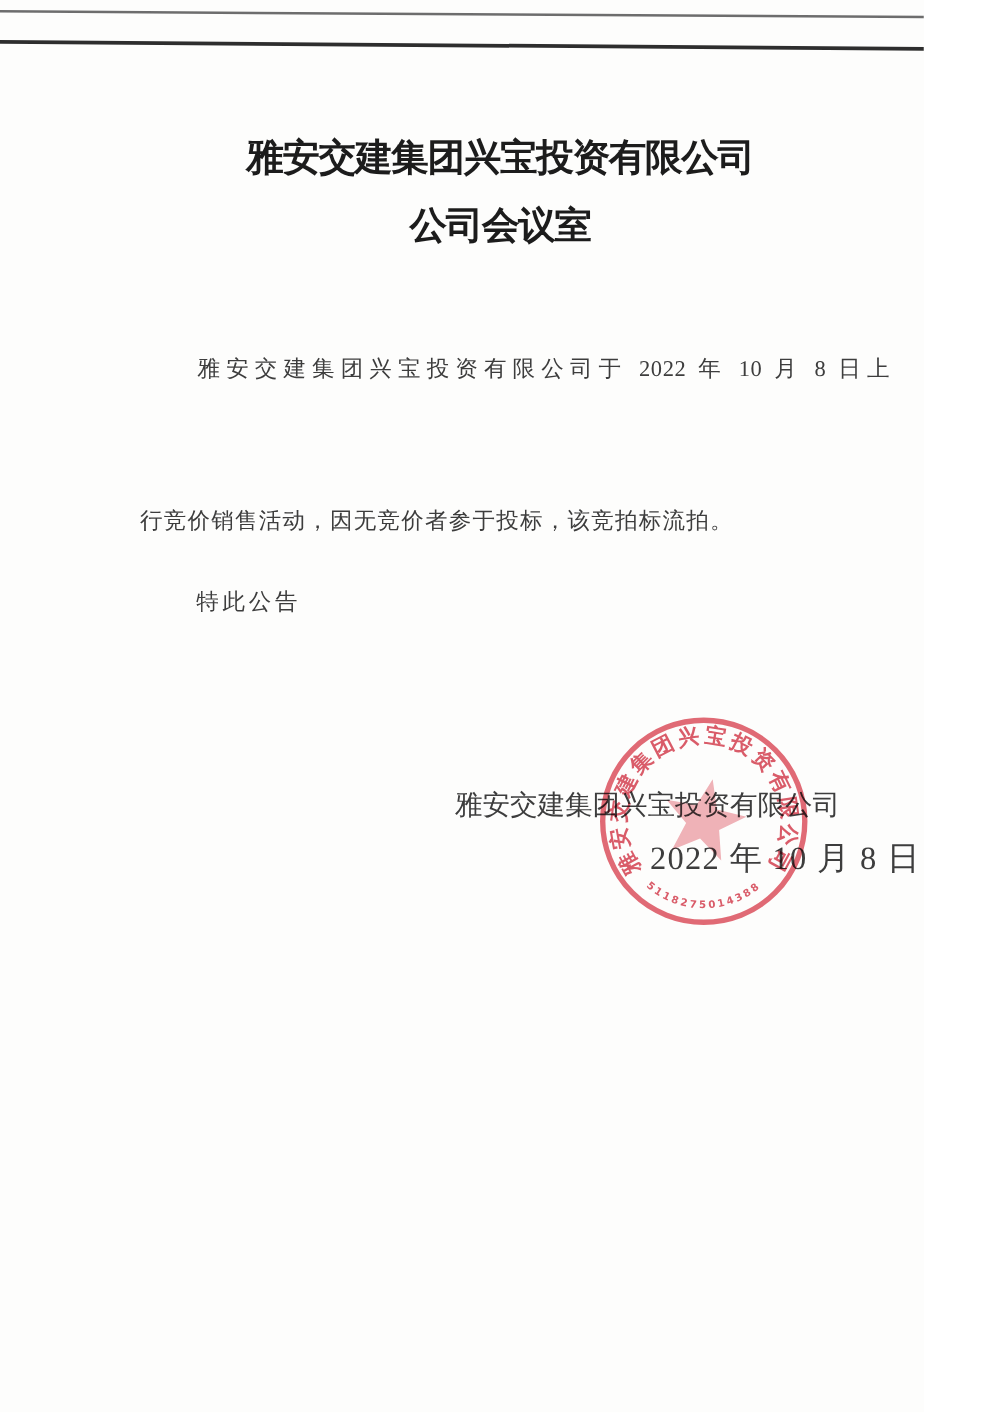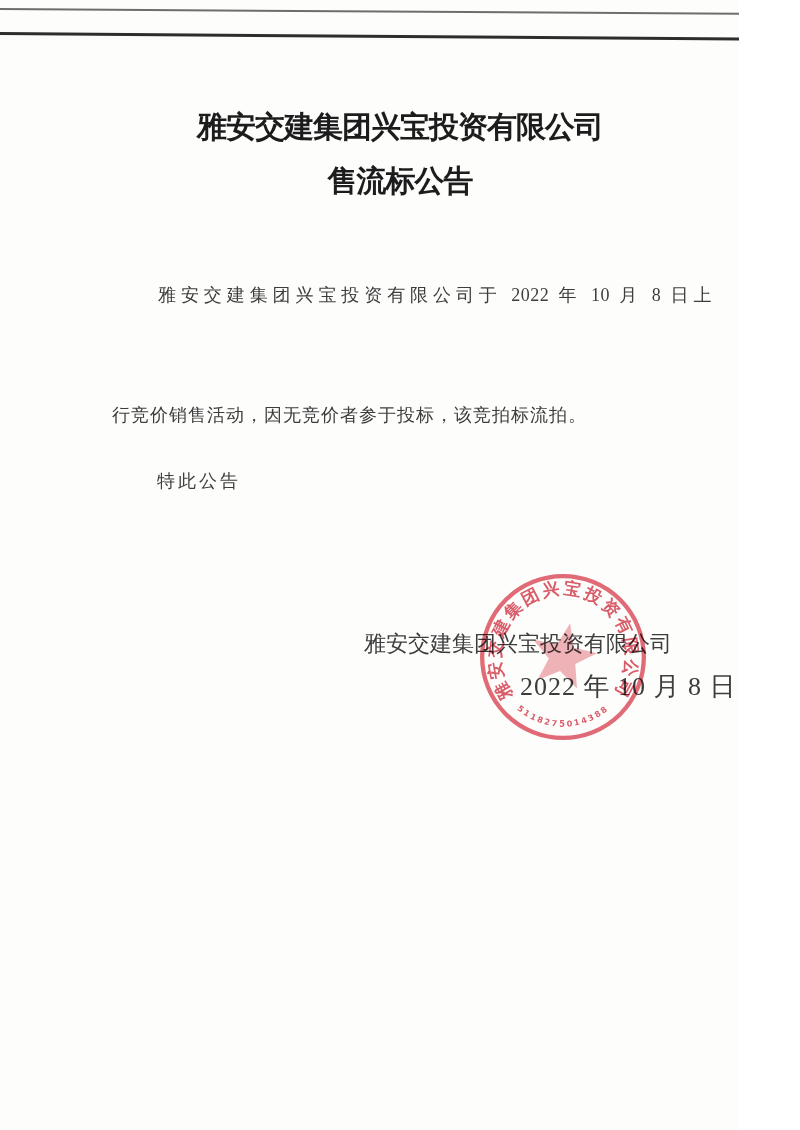--- a/index.html
+++ b/index.html
@@ -43,21 +43,21 @@
     font-size: 18px;
     line-height: 30px;
     letter-spacing: 0.5px;
     color: #3d3d3d;
     white-space: nowrap;
   }
   .bline.just { white-space: normal; text-align: justify; text-align-last: justify; }
   .b1 { top: 280px; padding-left: 46px; width: 554px; }
   .b2 { top: 320px; }
   .b3 { top: 360px; }
-  .b4 { top: 401px; letter-spacing: 1px; font-family: Liberation Mono, monospace; }
+  .b4 { top: 401px; letter-spacing: 1px; }
   .b5 { top: 466px; left: 157px; width: auto; letter-spacing: 3px; text-align: right; }
 
   
   .sig-company {
     position: absolute;
     top: 629px; left: 364px; width: 297px;
     font-size: 22px;
     color: #3d3d3d;
     text-align: justify;
     text-align-last: justify;
@@ -97,21 +97,21 @@
 </head>
 <body>
 
 <div class="page">
 
   <div class="scanline thin"></div>
   <div class="scanline thick"></div>
 
   <div class="title-block">
     <div>雅安交建集团兴宝投资有限公司</div>
-    <div>售流标公告</div>
+    <div>公司会议室</div>
   </div>
 
   <div class="bline b1 just">雅安交建集团兴宝投资有限公司于 2022 年 10 月 8 日上</div>
   <div class="bline b4">行竞价销售活动，因无竞价者参于投标，该竞拍标流拍。</div>
   <div class="bline b5">特此公告</div>
 
   <div class="sig-company">雅安交建集团兴宝投资有限公司</div>
   <div class="sig-date">2022 年 10 月 8 日</div>
 
   <div class="seal">

